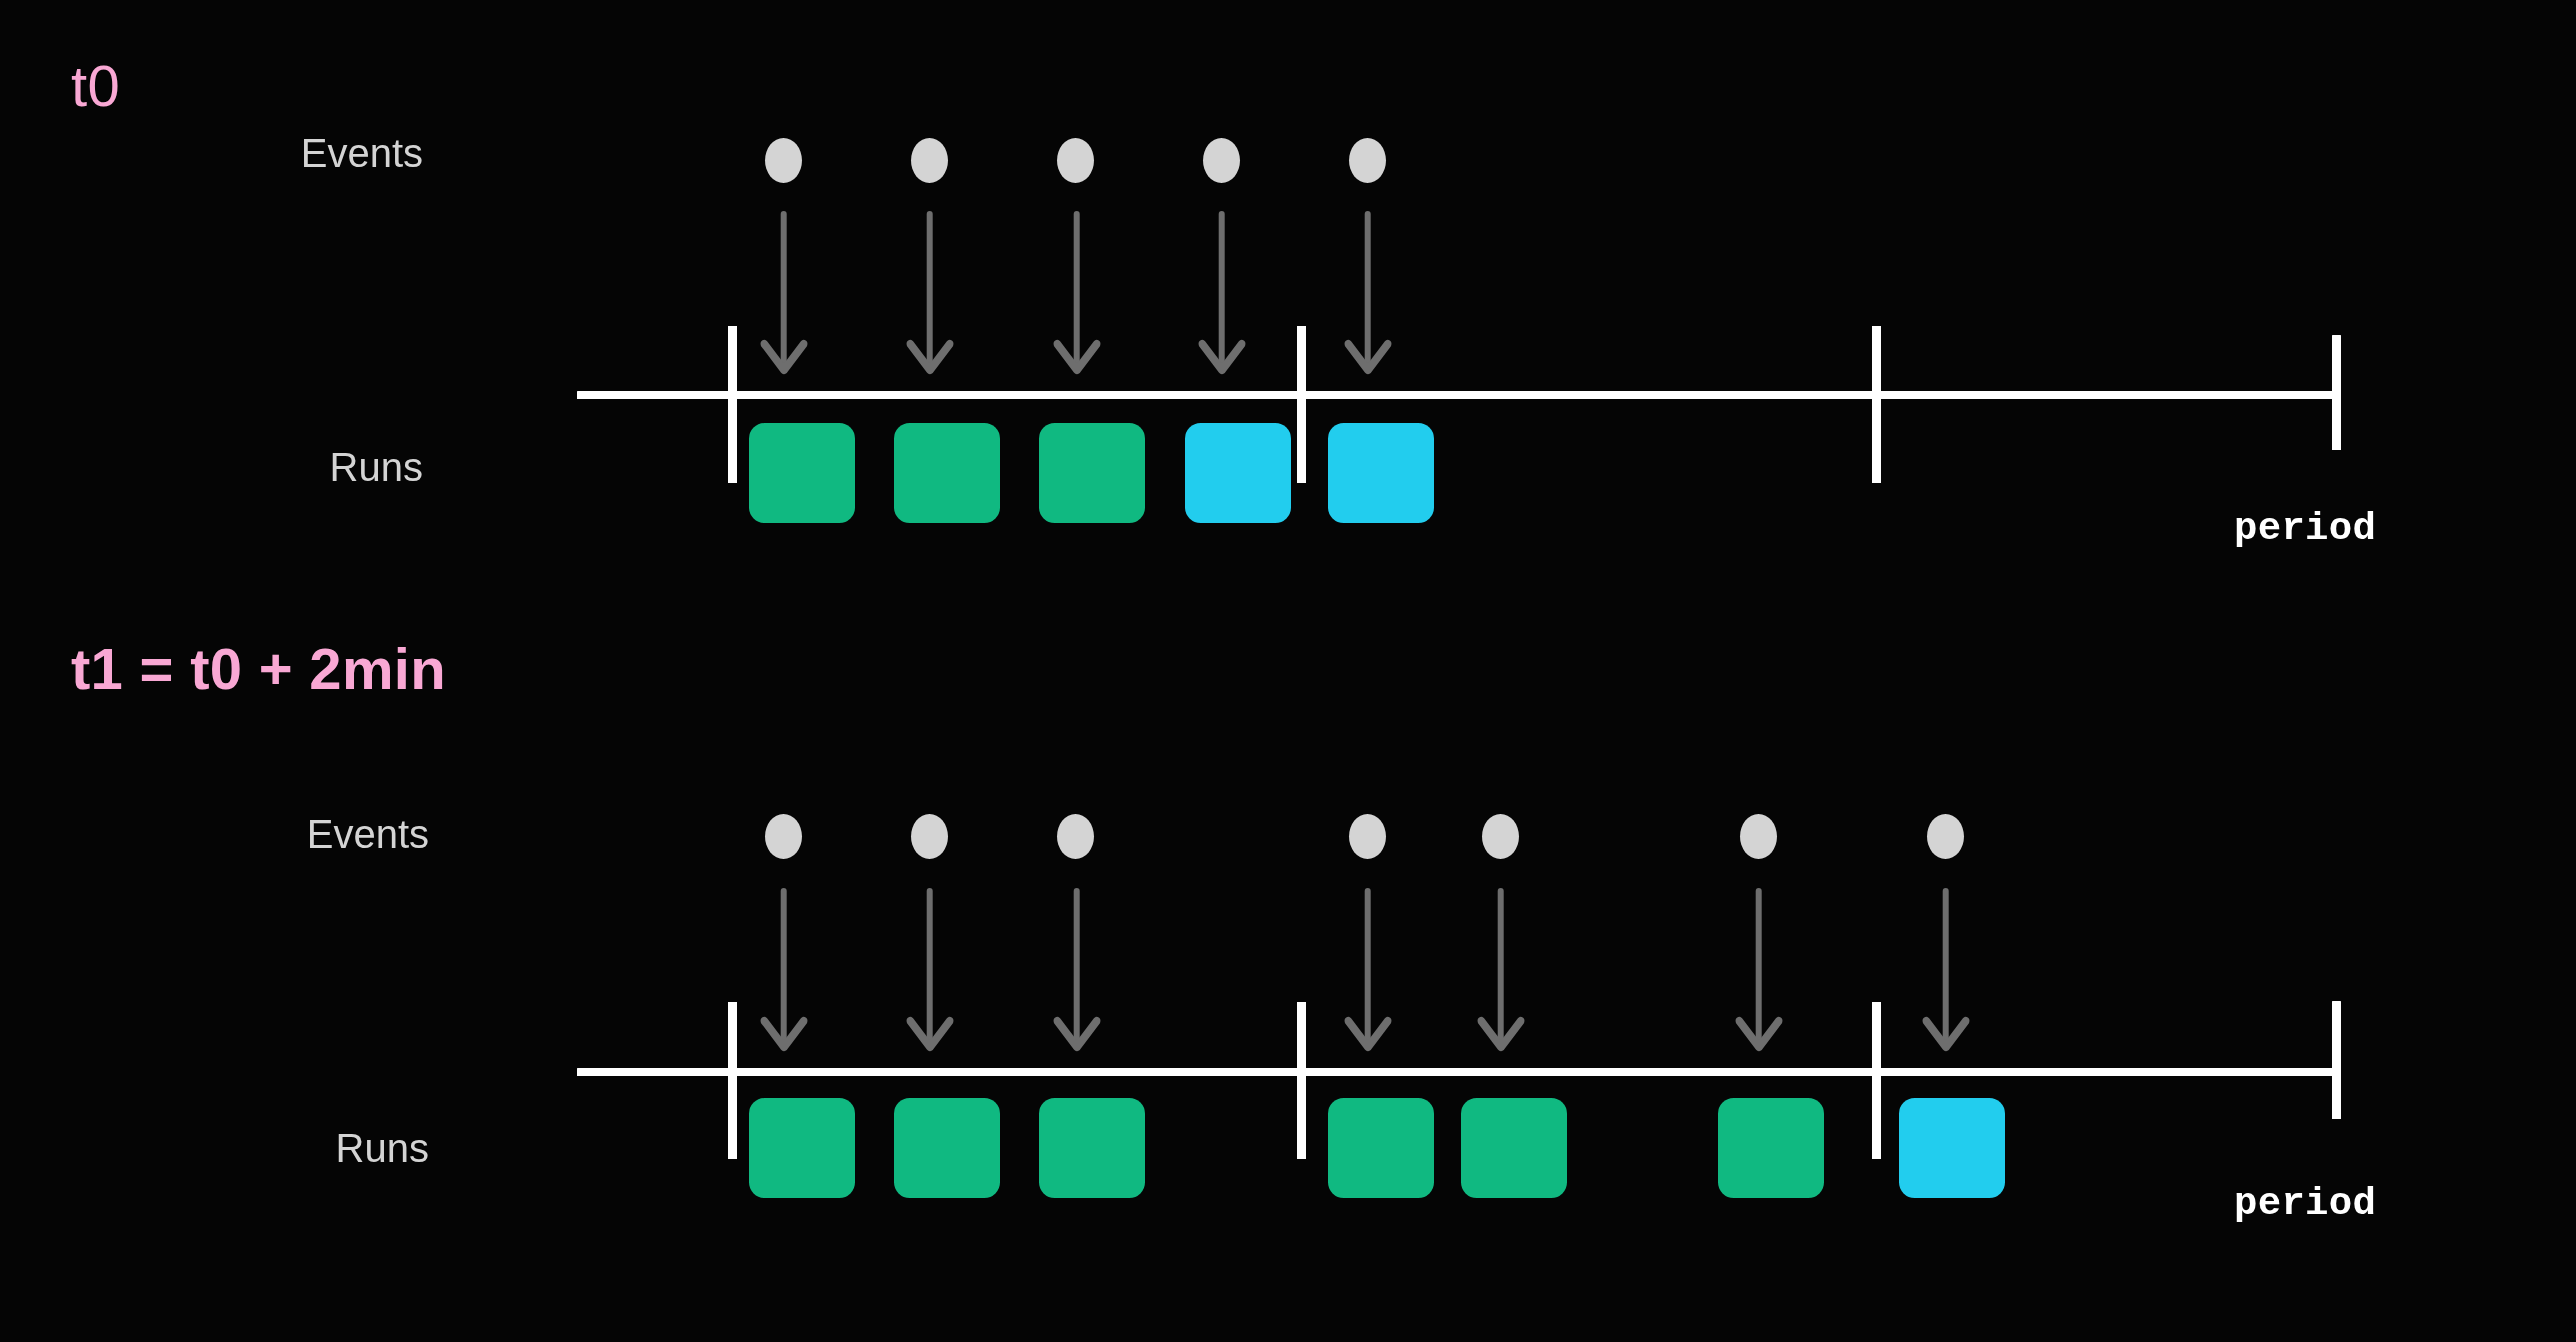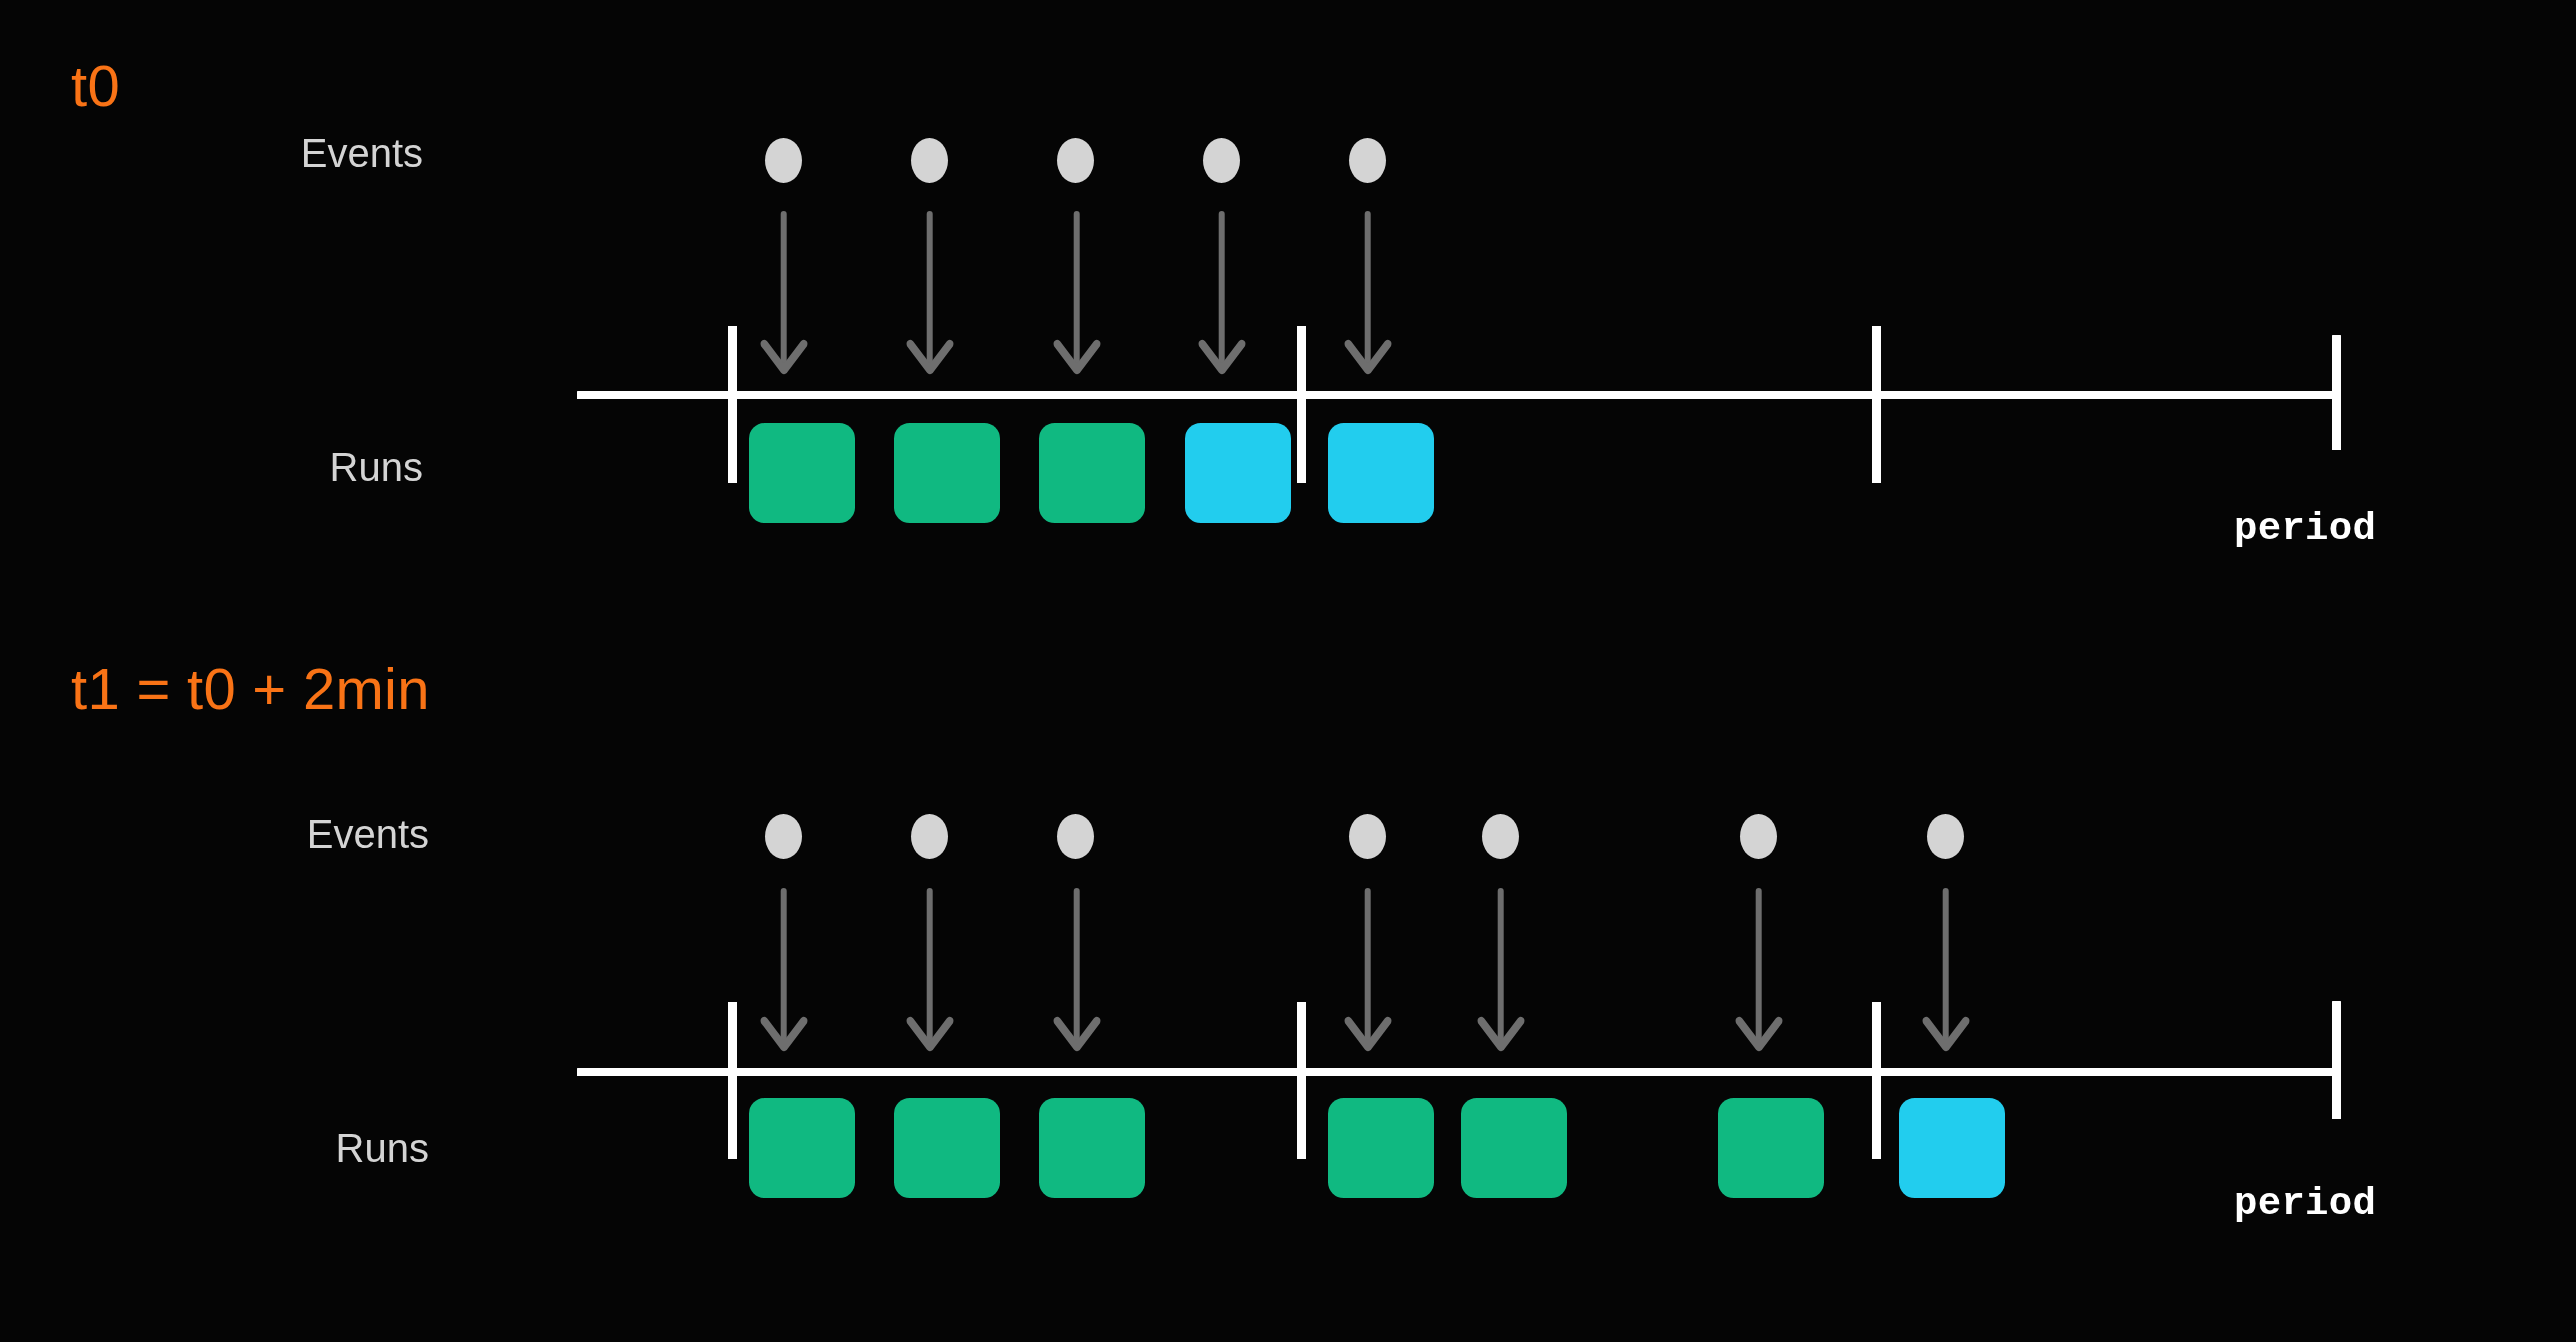--- a/index.html
+++ b/index.html
@@ -5,21 +5,21 @@
   html,body{margin:0;padding:0;background:#000;}
   body{
     width:2576px;height:1343px;position:relative;overflow:hidden;
     font-family:"Liberation Sans", sans-serif;
     background:#050505;
   }
   .stage{position:absolute;inset:0;}
 
   
   .section-title{
-    position:absolute;color:#f97316;
+    position:absolute;color:#f9a8d4;
     font-size:58px;font-weight:400;letter-spacing:0.3px;
     white-space:nowrap;line-height:1;
   }
 
   
   .row-label{
     position:absolute;color:#d4d4d4;
     font-size:40px;font-weight:400;white-space:nowrap;
     line-height:1;text-align:right;
   }
@@ -130,21 +130,21 @@
       <div class="shaft" style="top: 0px; height: 155px; background: rgb(110, 110, 110);"></div>
       <svg width="47" height="42" viewBox="0 0 78 70">
         <path d="M6 8 L39 52 L72 8" fill="none" stroke="#6e6e6e" stroke-width="13" stroke-linecap="round" stroke-linejoin="round"></path>
       </svg>
     </div>
     <div class="run-block" style="left: 749px; top: 423px; width: 106px; height: 100px; background: rgb(16, 185, 129);"></div>
     <div class="run-block" style="left: 894px; top: 423px; width: 106px; height: 100px; background: rgb(16, 185, 129);"></div>
     <div class="run-block" style="left: 1039px; top: 423px; width: 106px; height: 100px; background: rgb(16, 185, 129);"></div>
     <div class="run-block" style="left: 1185px; top: 423px; width: 106px; height: 100px; background: rgb(34, 205, 238);"></div>
     <div class="run-block" style="left: 1328px; top: 423px; width: 106px; height: 100px; background: rgb(34, 205, 238);"></div>
-    <div class="section-title" style="left: 71px; top: 660px;">t1 = t0 + 2min</div>
+    <div class="section-title" style="left: 71px; top: 640px; font-weight: bold;">t1 = t0 + 2min</div>
     <div class="row-label" style="right: 2147px; top: 814px;">Events</div>
     <div class="row-label" style="right: 2147px; top: 1128px;">Runs</div>
     <div class="axis-line" style="left: 577px; top: 1068px; width: 1763px; background: rgb(255, 255, 255);"></div>
     <div class="axis-end" style="left: 2332px; top: 1001px; height: 118px; background: rgb(255, 255, 255);"></div>
     <div class="period-label" style="left: 2234px; top: 1185px;">period</div>
     <div class="tick-dash" style="left: 728px; top: 1002px; height: 157px;">
       <div class="seg" style="top: 0px; height: 20.5px; background: rgb(255, 255, 255);"></div>
       <div class="seg" style="top: 37px; height: 31px; background: rgb(255, 255, 255);"></div>
       <div class="seg" style="top: 85px; height: 31px; background: rgb(255, 255, 255);"></div>
       <div class="seg" style="top: 134px; height: 20.5px; background: rgb(255, 255, 255);"></div>

